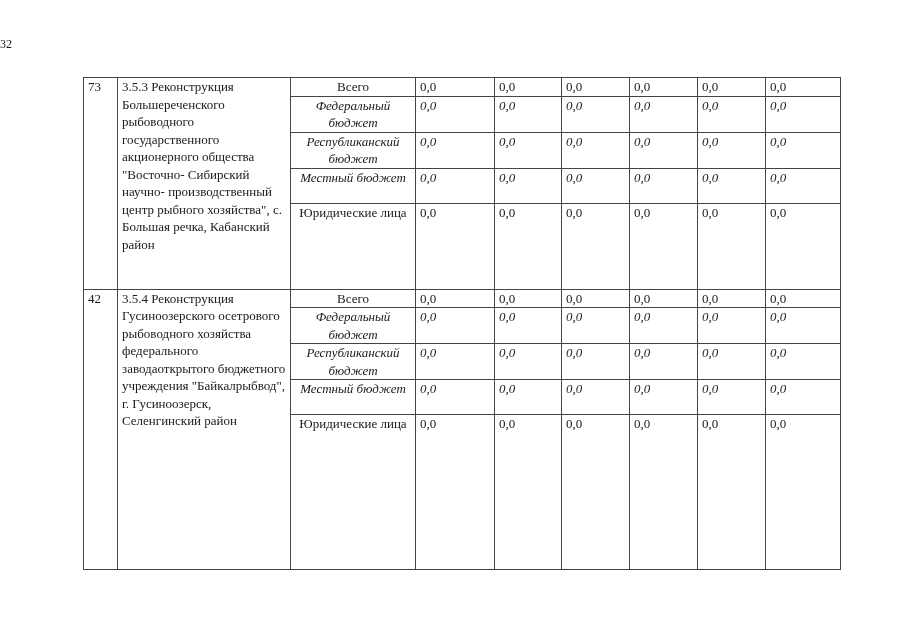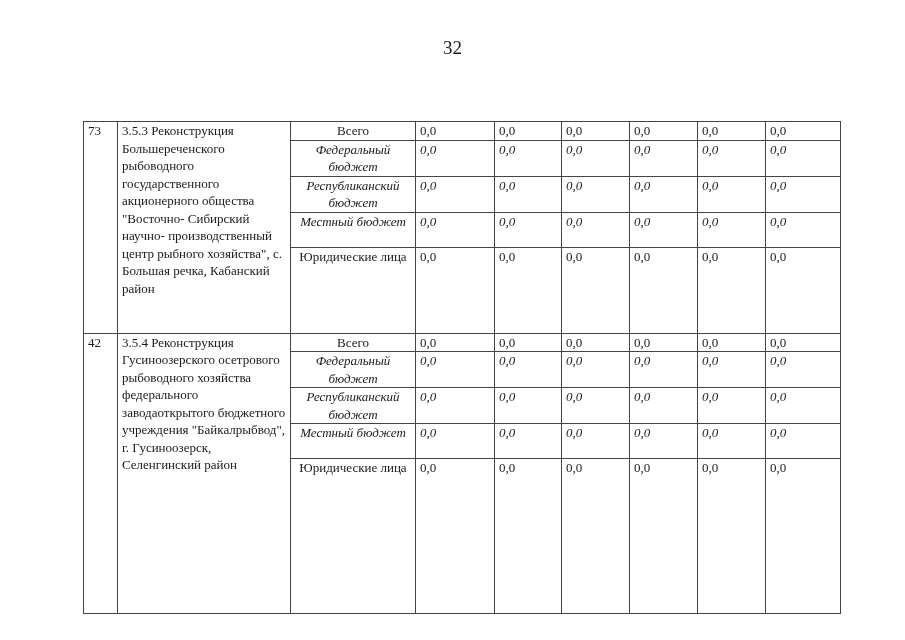--- a/index.html
+++ b/index.html
@@ -1,21 +1,21 @@
 <!DOCTYPE html>
 <html><head>
 <meta charset="utf-8">
 <style>
   html, body { margin: 0; padding: 0; background: #ffffff; }
   body { width: 905px; height: 640px; position: relative; overflow: hidden;
          font-family: "Liberation Serif", "DejaVu Serif", serif; color: #1a1a1a; }
-  .page-number { position: absolute; top: 37px; left: 0; width: 905px; text-align: center;
-                 font-size: 19px; }
+  .page-number { position: absolute; top: 37px; left: 0; width: 905px; text-align: left;
+                 font-size: 12px; }
   table.grid { position: absolute; left: 83px; top: 77px; border-collapse: collapse;
-               table-layout: fixed; width: 758px; margin-top: 44px; }
+               table-layout: fixed; width: 758px; }
   table.grid td { border: 1px solid #444; padding: 0 4px; vertical-align: top;
                   font-size: 13px; line-height: 17.5px; }
   col.c-num { width: 34px; }
   col.c-name { width: 173px; }
   col.c-src { width: 125px; }
   col.c-v1 { width: 79px; }
   col.c-v2 { width: 67px; }
   col.c-v { width: 68px; }
   col.c-vl { width: 75px; }
   td.name { white-space: normal; }

